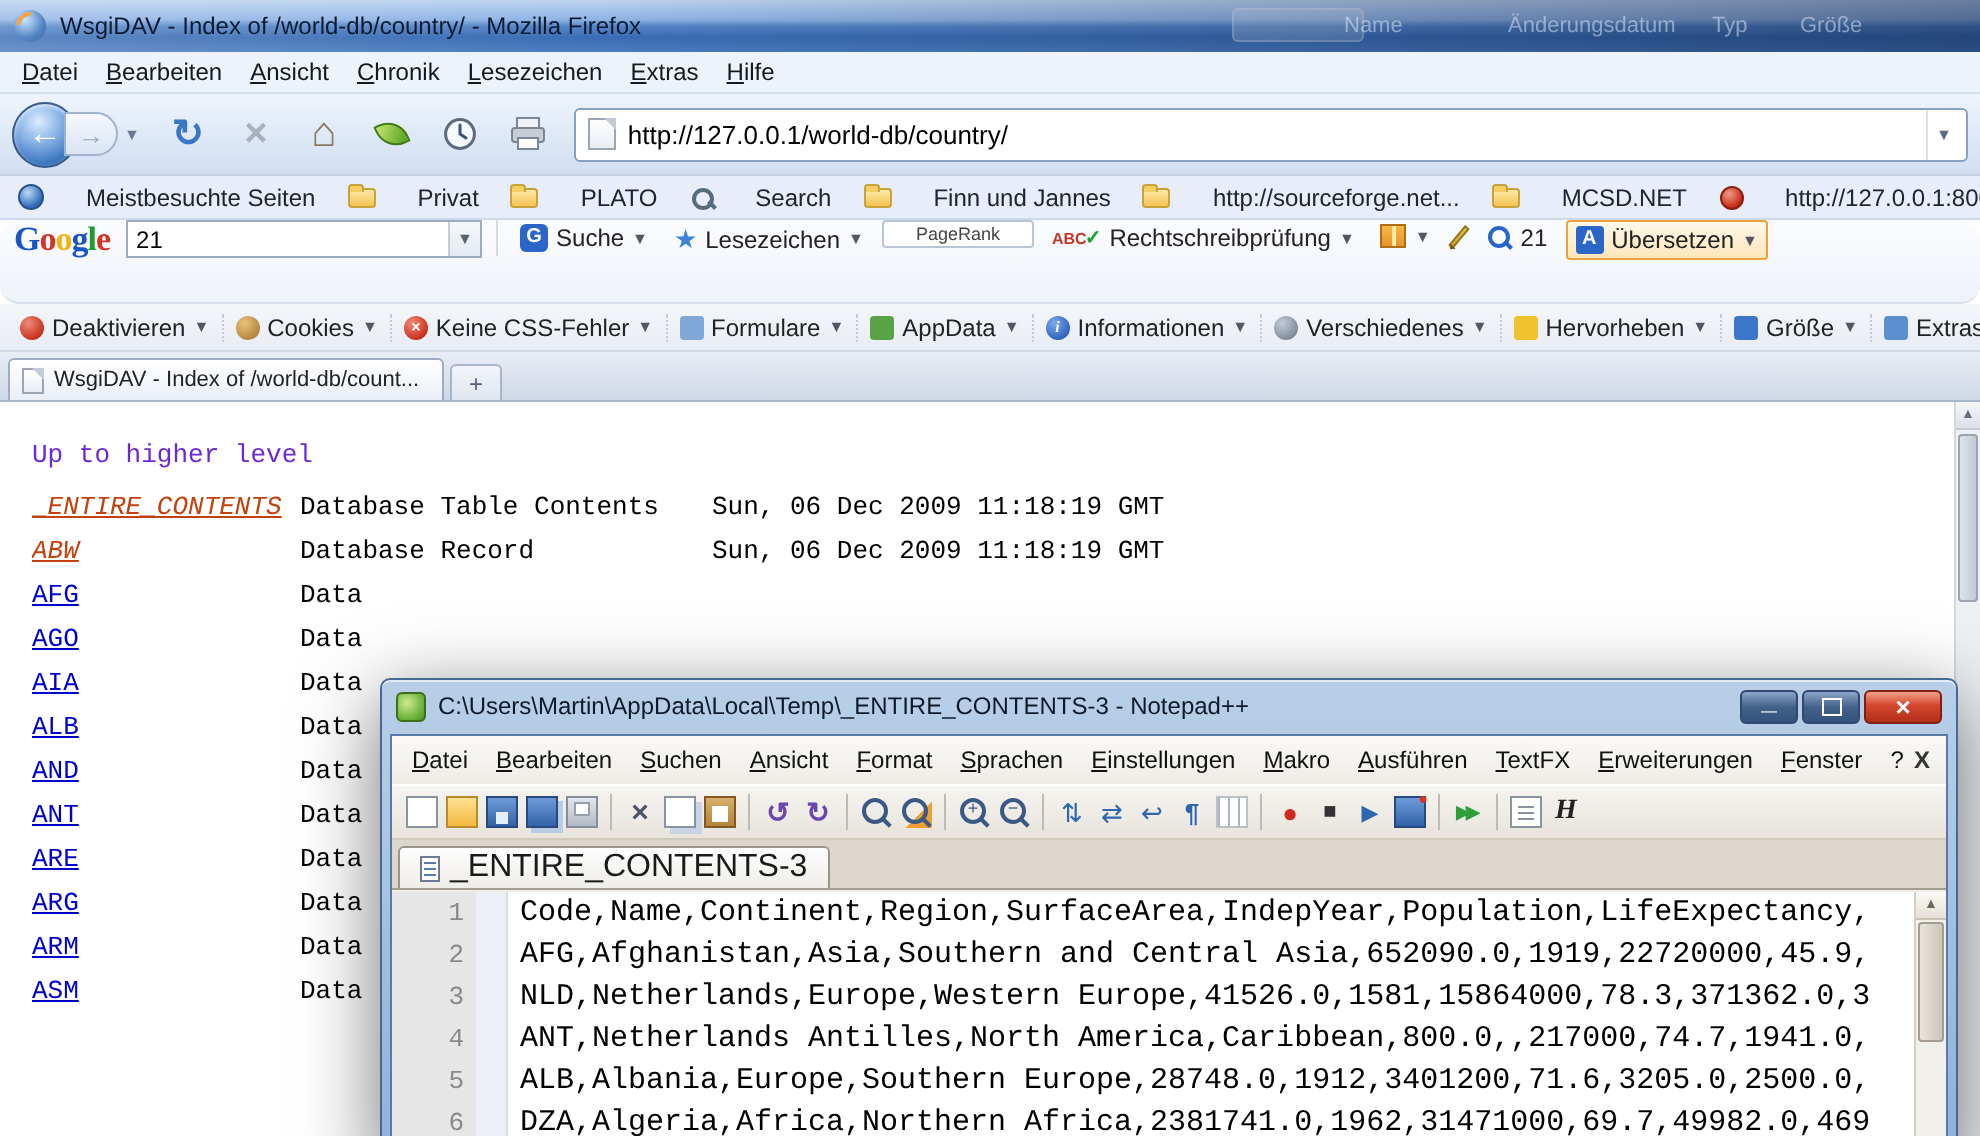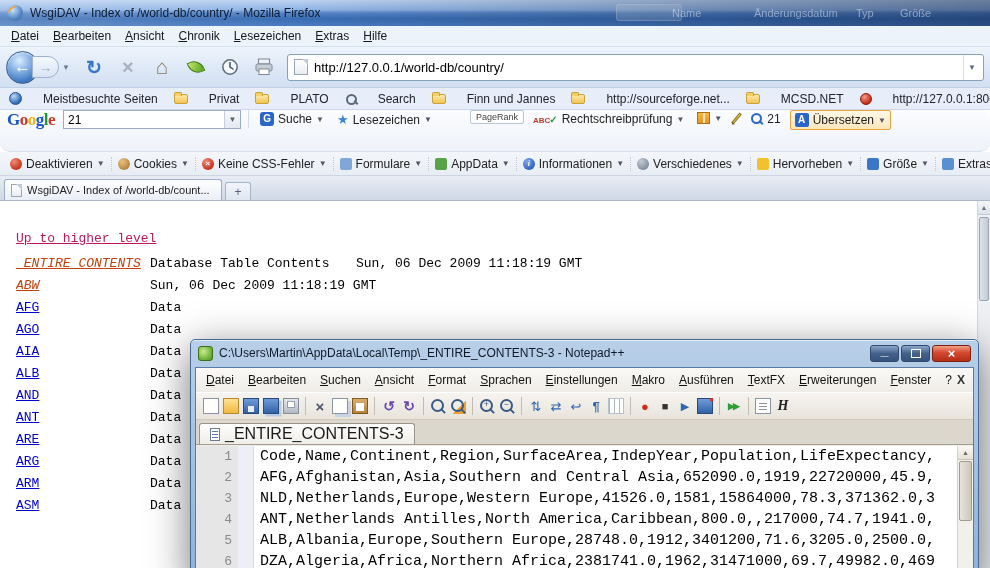--- a/index.html
+++ b/index.html
@@ -82,21 +82,21 @@
   .gsearch .dropbox { width:16px; height:100%; border-left:1px solid #c4cdd9;
     background:linear-gradient(#f6f8fb,#e3e9f1); color:#566; font-size:8px;
     display:flex; align-items:center; justify-content:center; }
   .gsep { width:1px; height:18px; background:#d4dbe5; margin:0 2px; }
   .gbtn { display:flex; align-items:center; gap:4px; padding:2px 4px; white-space:nowrap; border-radius:2px; }
   .chev { font-size:8px; color:#556; }
   .gG { width:14px; height:14px; border-radius:3px; background:#2a66c8; color:#fff; font-size:10px;
     font-weight:bold; text-align:center; line-height:14px; flex:none; }
   .gstar { color:#3b82d8; font-size:13px; }
   .pagerank { border:1px solid #b9c4d4; background:#fff; font-size:9px; color:#444;
-    padding:1px 5px; border-radius:2px;margin-left:29px; }
+    padding:1px 16px; border-radius:2px; }
   .abc { font-size:8px; font-weight:bold; color:#c0392b; }
   .abc::after { content:"✓"; color:#1e9e30; font-size:10px; margin-left:-1px; }
   .gift-icon { width:13px; height:12px; background:linear-gradient(#f6b944,#e8932a);
     border:1px solid #b06d14; position:relative; flex:none; }
   .gift-icon::after { content:""; position:absolute; left:5px; top:0; bottom:0; width:2px; background:#fde9a8; }
   .pencil-icon { width:3px; height:13px; background:linear-gradient(#f1c12e,#caa21e);
     border:1px solid #8f7612; transform:rotate(40deg); position:relative; flex:none; }
   .pencil-icon::after { content:""; position:absolute; left:-1px; bottom:-4px;
     border:2px solid transparent; border-top-color:#6e5a10; }
   .mag-sm { width:12px; height:12px; position:relative; flex:none; }
@@ -130,22 +130,22 @@
   .tab .sheet { width:11px; height:13px; margin:0; }
   .newtab { height:18px; width:26px; margin-left:3px; background:linear-gradient(#f2f5fa,#dfe6f0);
     border:1px solid #a8b4c8; border-bottom:none; border-radius:3px 3px 0 0; color:#55617a;
     font-size:12px; display:flex; align-items:center; justify-content:center; }
   .newtab::before { content:"+"; }
 
   
   .content { position:relative; height:382px; background:#fff; overflow:hidden; }
   .heading { font-family:"Liberation Serif",serif; font-size:31px; font-weight:bold; color:#000;
     margin:12px 0 0 16px; }
-  .uplink { display:inline-block; margin:30px 0 0 16px; font-family:"Liberation Mono","DejaVu Sans Mono",monospace;
-    font-size:13px; color:#be185d; text-decoration:underline; }
+  .uplink { display:inline-block; margin:19px 0 0 16px; font-family:"Liberation Mono","DejaVu Sans Mono",monospace;
+    font-size:13px; color:#6d28d9; }
   .listing { margin:7px 0 0 16px; font-family:"Liberation Mono","DejaVu Sans Mono",monospace;
     font-size:13px; line-height:22px; white-space:nowrap; }
   .lrow { display:flex; }
   .lname { width:134px; flex:none; color:#0000cc; text-decoration:underline; overflow:hidden; }
   .lname.visited { color:#c2410c;font-style:italic; }
   .ldesc { width:206px; flex:none; color:#000; }
   .ldate { color:#000; }
 
   .ff-scroll { position:absolute; top:0; right:0; width:13px; height:100%;
     background:#eef0f3; border-left:1px solid #d4d8de; }
@@ -447,20 +447,21 @@
     <a class="uplink">Up to higher level</a>
 
     <div class="listing">
       <div class="lrow">
         <a class="lname visited">_ENTIRE_CONTENTS</a>
         <span class="ldesc">Database Table Contents</span>
         <span class="ldate">Sun, 06 Dec 2009 11:18:19 GMT</span>
       </div>
       <div class="lrow">
         <a class="lname visited">ABW</a>
+        <span class="ldesc">Database Record</span>
         <span class="ldate">Sun, 06 Dec 2009 11:18:19 GMT</span>
       </div>
       <div class="lrow">
         <a class="lname">AFG</a>
         <span class="ldesc">Data</span>
         <span class="ldate"></span>
       </div>
       <div class="lrow">
         <a class="lname">AGO</a>
         <span class="ldesc">Data</span>

